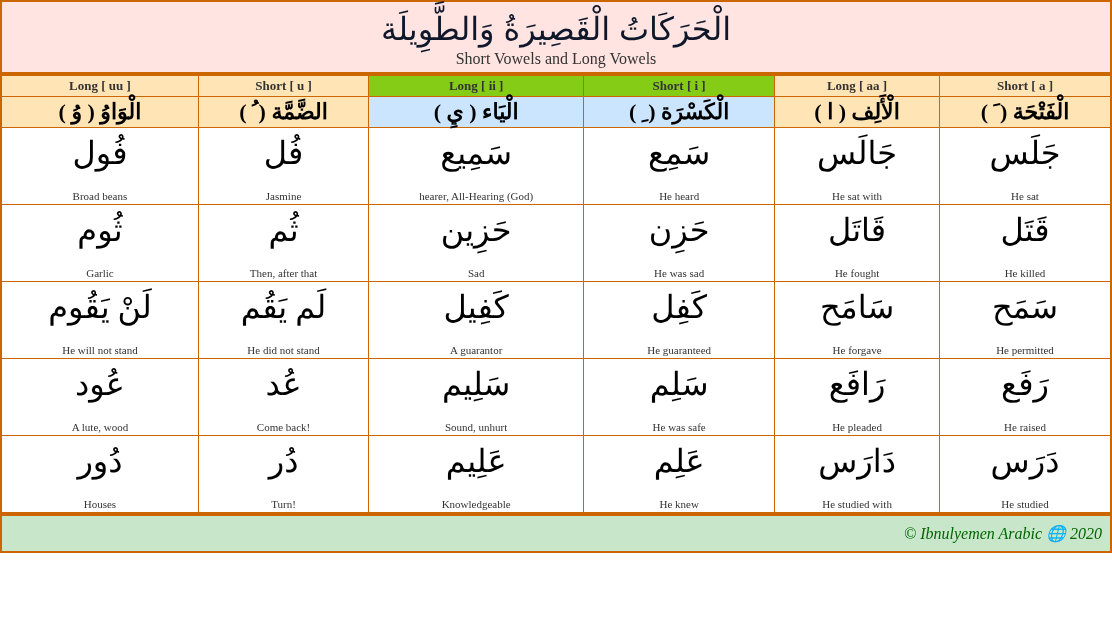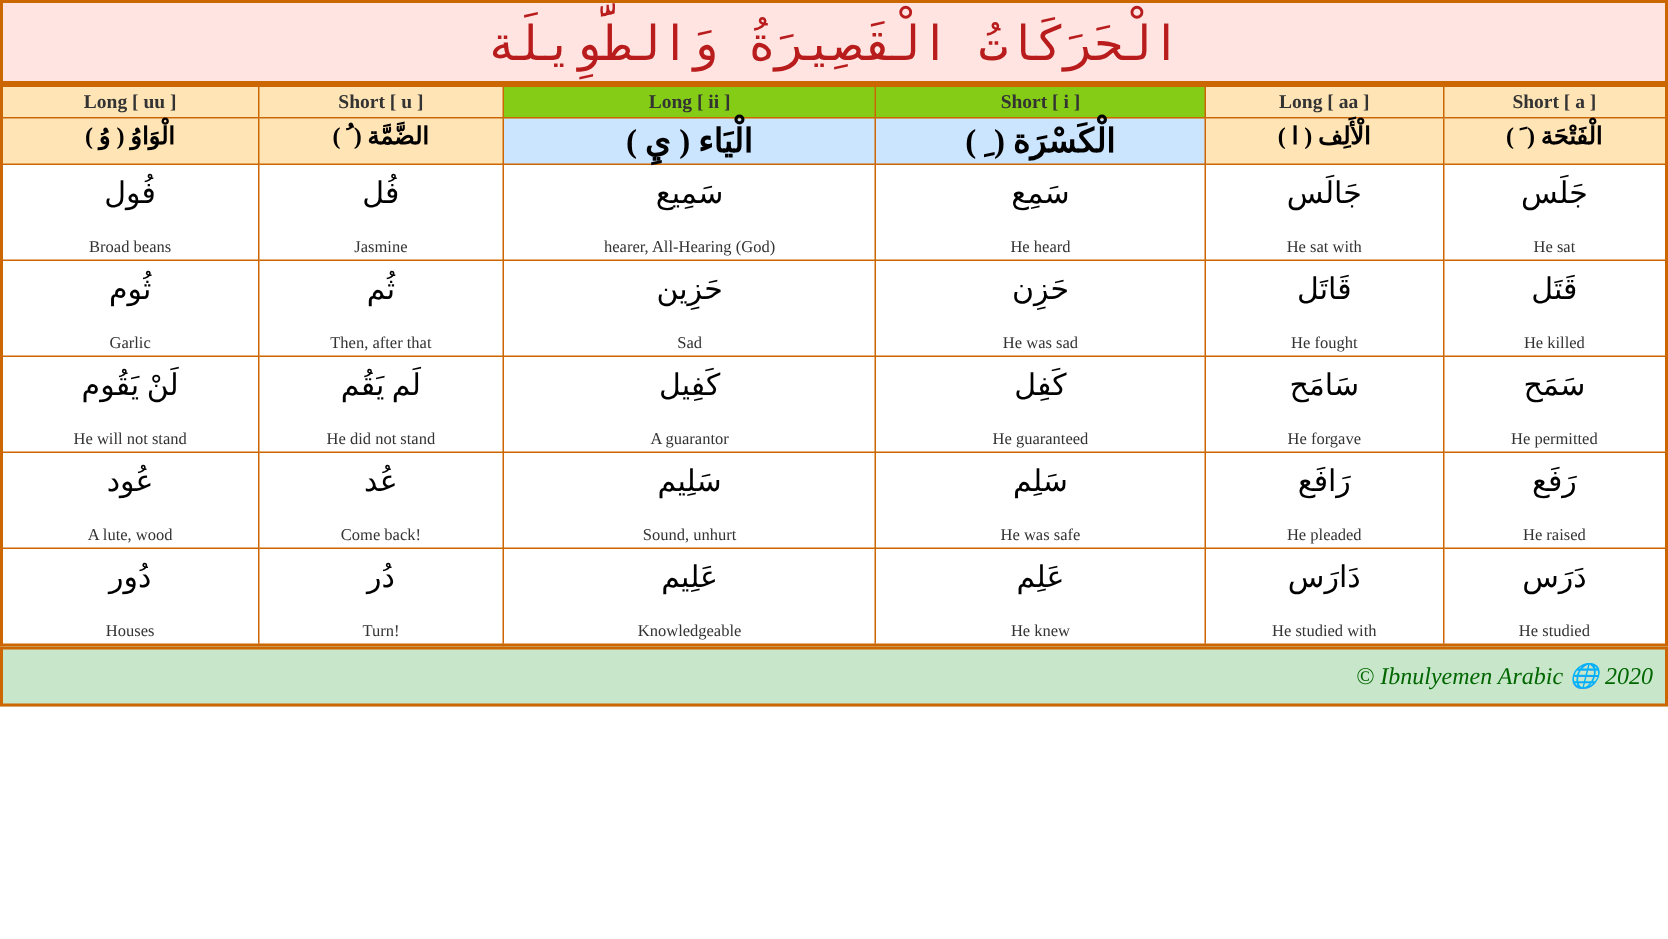--- a/index.html
+++ b/index.html
@@ -15,22 +15,22 @@
     }
     
     .header {
       background: #ffe4e1;
       text-align: center;
       padding: 8px 4px 4px;
       border: 2px solid #cc6600;
     }
     .header-arabic {
       font-size: 32px;
-      color: #b91c1c;
-      font-family: Liberation Mono, monospace;
+      color: #0f172a;
+      font-family: Liberation Sans, sans-serif;
       direction: rtl;
     }
     .header-english {
       font-size: 16px;
       color: #333;
       margin-top: 2px;
     }
     
     .main-table {
       width: 100%;
@@ -58,21 +58,21 @@
       color: #333;
       font-size: 13px;
       font-weight: bold;
       padding: 4px 2px;
       text-align: center;
       border: 1px solid #cc6600;
     }
     
     .subheader-cell {
       background: #ffe4b5;
-      font-size: 16px;
+      font-size: 22px;
       direction: rtl;
       text-align: center;
       padding: 6px 2px;
       border: 1px solid #cc6600;
       color: #000;
       margin-top: 40px;
     }
     .subheader-cell-blue {
       background: #cce5ff;
       font-size: 22px;
@@ -84,21 +84,21 @@
     }
     
     .data-cell {
       background: #fff;
       border: 1px solid #cc6600;
       padding: 2px 4px;
       vertical-align: top;
       min-height: 70px;
     }
     .arabic-word {
-      font-size: 20px;
+      font-size: 32px;
       direction: rtl;
       text-align: center;
       color: #000;
       display: block;
       margin-bottom: 2px;
       padding-top: 4px;
     }
     .english-label {
       font-size: 11px;
       color: #333;
@@ -117,20 +117,21 @@
       font-style: italic;
     }
   </style>
 </head>
 <body>
 
 <div class="page-wrapper">
 
   <div class="header">
     <div class="header-arabic">الْحَرَكَاتُ الْقَصِيرَةُ وَالطَّوِيلَة</div>
+    <div class="header-english">Short Vowels and Long Vowels</div>
   </div>
 
   <table class="main-table">
     <thead>
 
       <tr>
         <th class="col-header">Long [ uu ]</th>
         <th class="col-header">Short [ u ]</th>
         <th class="col-header-blue">Long [ ii ]</th>
         <th class="col-header-blue">Short [ i ]</th>

